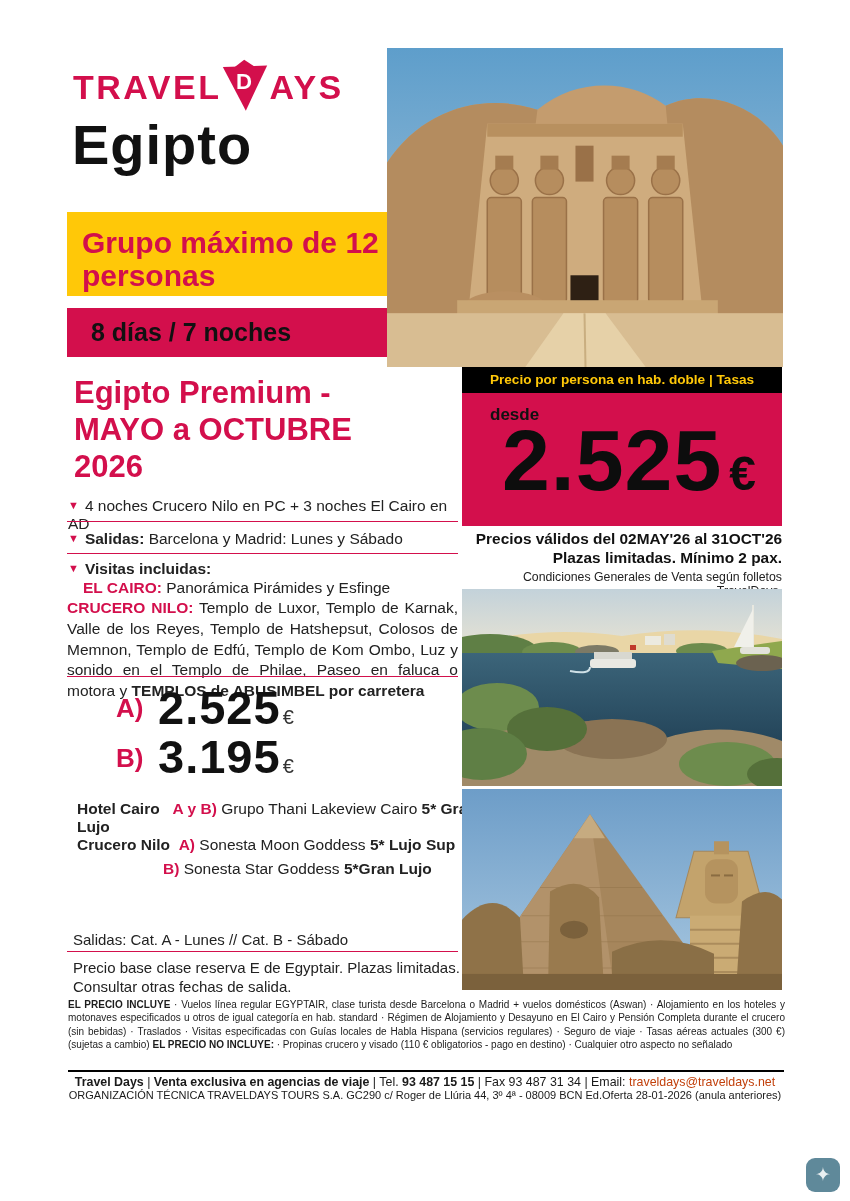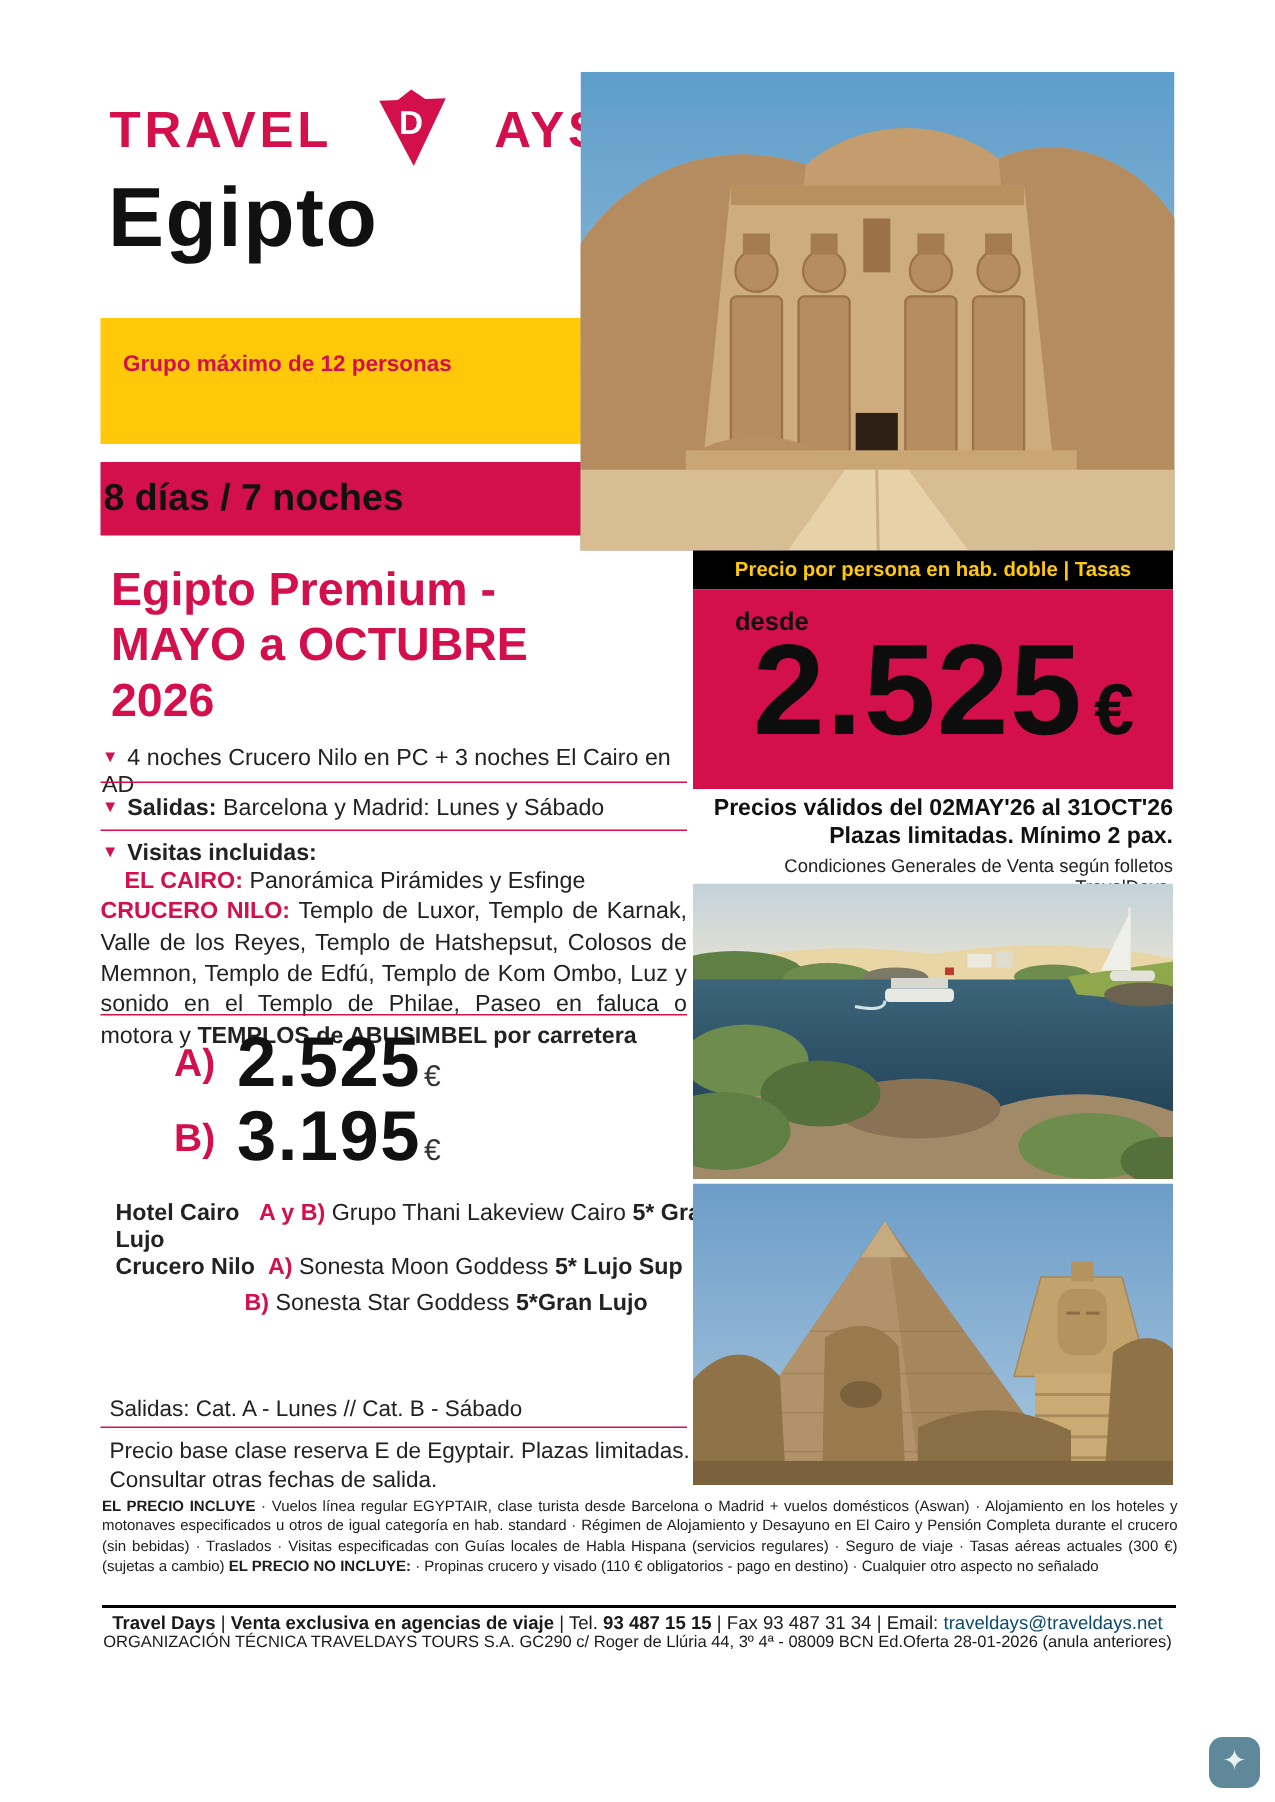--- a/index.html
+++ b/index.html
@@ -1,32 +1,32 @@
 <!DOCTYPE html>
 <html><head>
 <meta charset="utf-8">
 <style>
   * { margin:0; padding:0; box-sizing:border-box; }
   html,body { background:#ffffff; }
   body { font-family:"Liberation Sans","DejaVu Sans",sans-serif; color:#000; }
   #page { position:relative; width:850px; height:1201px; background:#fff; overflow:hidden; }
-  .abs { position:absolute;gap:30px; }
+  .abs { position:absolute; }
 
   
   .logo { left:73px; top:55px; font-weight:bold; font-size:34px; letter-spacing:2.5px;
           color:#d30f4c; display:flex; align-items:flex-end; height:52px; }
   .logo-d { display:inline-block; width:46px; height:58px; margin:0 1px -8px 1px; }
 
   .egipto { left:72px; top:112px; font-size:56px; font-weight:bold; color:#111; letter-spacing:1px; }
 
   .badge-group { left:67px; top:212px; width:323px; height:84px; background:#ffc808;
-                 color:#d30f4c; font-weight:bold; font-size:15px; line-height:33px;
+                 color:#d30f4c; font-weight:bold; font-size:30px; line-height:33px;
                  padding:14px 10px 0 15px; }
   .badge-duration { left:67px; top:308px; width:323px; height:49px; background:#d30f4c;
-                    color:#111; font-weight:bold; font-size:25px; line-height:48px; padding-left:2px; }
+                    color:#111; font-weight:bold; font-size:25px; line-height:48px; padding-left:24px; }
 
   .offer-title { left:74px; top:374px; width:345px; font-size:31px; line-height:37px;
                  font-weight:bold; color:#d30f4c; }
 
   .bullet { left:68px; width:392px; font-size:15.5px; color:#222; }
   .tri { color:#d30f4c; font-size:11px; vertical-align:2px; margin-right:6px; }
   .redline { left:67px; width:391px; height:0; border-top:1.6px solid #d30f4c; }
   .blackline { left:68px; width:716px; height:0; border-top:2px solid #000; }
   b.crimson, .crimson { color:#d30f4c; }
 
@@ -38,21 +38,21 @@
   .price-row-value { font-size:47px; font-weight:bold; color:#111; letter-spacing:1px; }
   .price-row-euro { font-size:20px; font-weight:400; color:#333; margin-left:2px; }
 
   .acc-line { left:77px; width:400px; font-size:15.5px; color:#222; }
   .note-line { left:73px; width:400px; font-size:15px; color:#222; }
 
   .fine-print { left:68px; top:998px; width:717px; font-size:10px; line-height:13.3px;
                 text-align:justify; color:#1c1c1c; }
 
   .footer1 { left:33px; top:1075px; width:784px; text-align:center; font-size:12.4px; color:#1a1a1a; }
-  .footer1 a { color:#0c4a6e; text-decoration:none; }
+  .footer1 a { color:#c2410c; text-decoration:none; }
   .footer2 { left:33px; top:1089px; width:784px; text-align:center; font-size:11px; color:#1a1a1a; }
 
   
   .photo { display:block; }
   .img-abu { left:387px; top:48px; width:396px; height:319px; }
   .black-bar { left:462px; top:367px; width:320px; height:26px; background:#000;
                color:#ffc808; font-weight:bold; font-size:13.6px; line-height:26px; text-align:center; }
   .price-box { left:462px; top:393px; width:320px; height:133px; background:#d30f4c; }
   .desde { position:absolute; left:28px; top:12px; font-size:17px; font-weight:bold; color:#111; }
   .big-price { position:absolute; left:0; right:0; top:18px; text-align:center;

